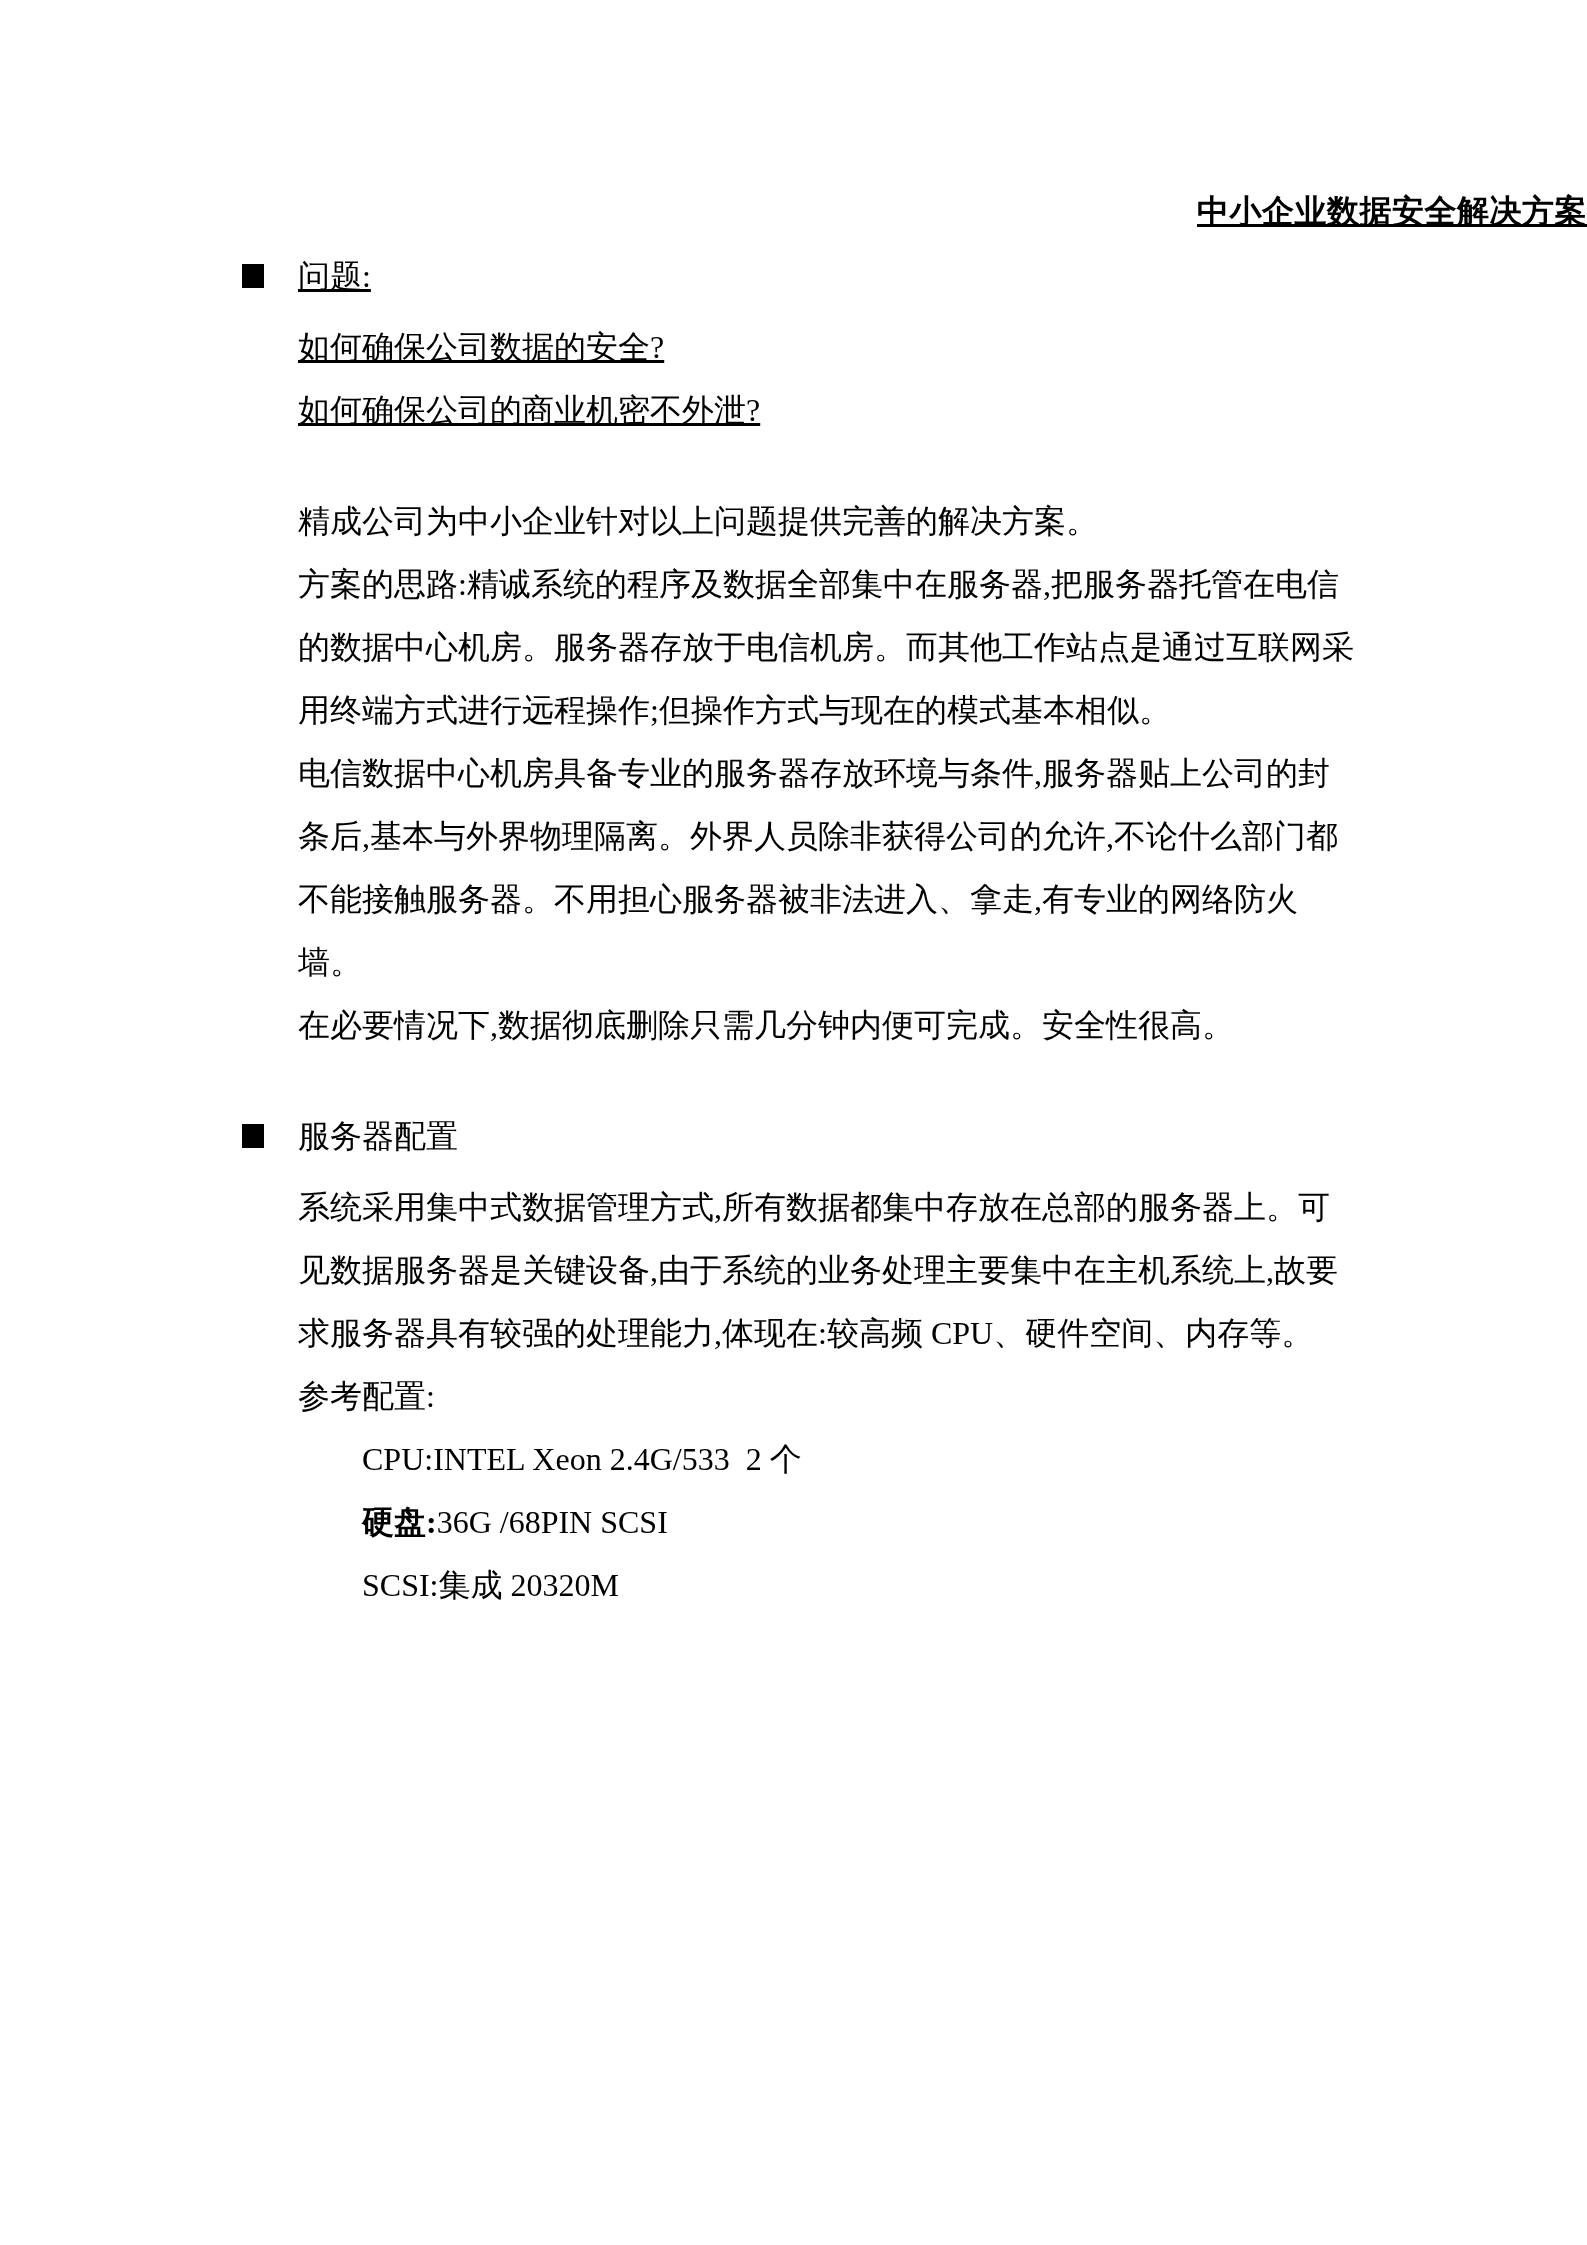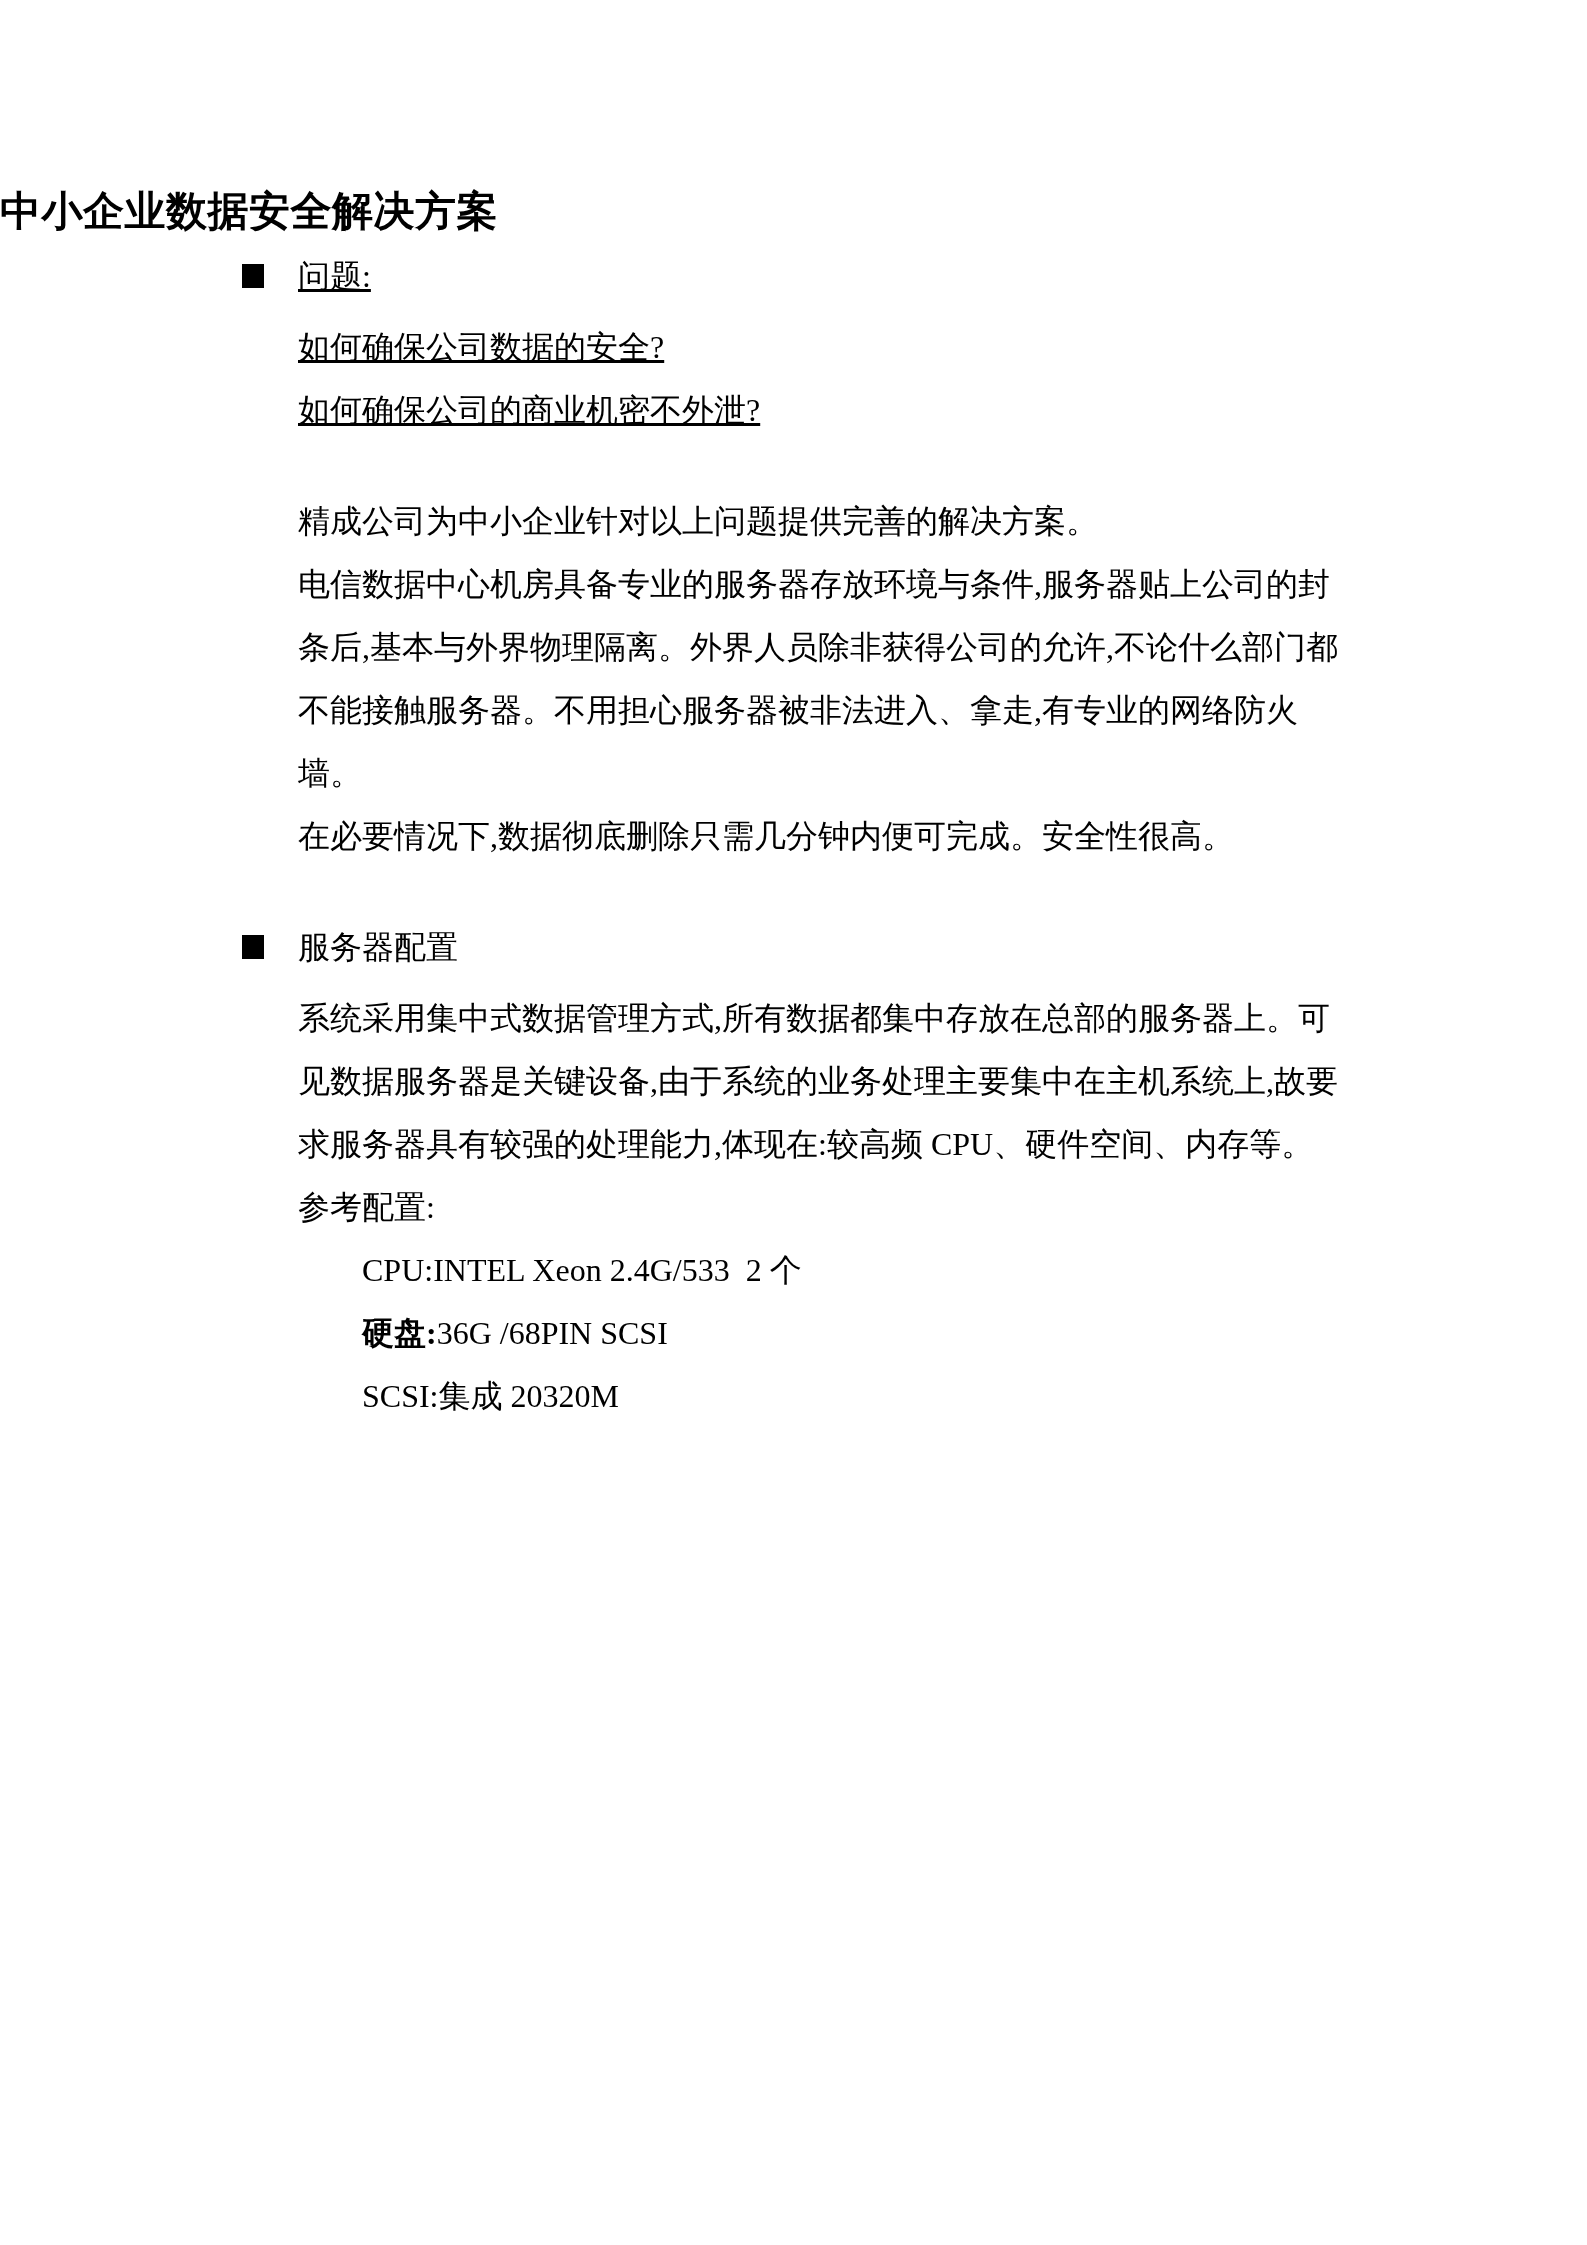--- a/index.html
+++ b/index.html
@@ -12,25 +12,26 @@
     font-family: "Liberation Serif", "DejaVu Serif", serif;
     font-size: 32px;
     line-height: 63px;
     padding-top: 180px;
     box-sizing: border-box;
     overflow: hidden;
   }
   .doc-title {
     margin: 0;
     width: 100%;
-    text-align: left;
-    font-size: 41px;
+    text-align: right;
+    font-size: 32px;
     font-weight: bold;
     line-height: 63px;
     letter-spacing: 0.5px;
+    text-decoration: underline;
   }
   .content {
     margin-left: 298px;
     width: 1056px;
   }
   .doc-section { margin-top: 48px; }
   .doc-section.first { margin-top: 2px; text-decoration: underline; }
   .section-heading {
     position: relative;
     line-height: 63px;
@@ -71,20 +72,21 @@
       <div class="section-heading">
         <span class="bullet"></span>
         <span class="heading-text">问题:</span>
       </div>
       <p class="para">如何确保公司数据的安全?</p>
       <p class="para">如何确保公司的商业机密不外泄?</p>
     </section>
 
     <section class="doc-section">
       <p class="para">精成公司为中小企业针对以上问题提供完善的解决方案。</p>
+      <p class="para">方案的思路:精诚系统的程序及数据全部集中在服务器,把服务器托管在电信的数据中心机房。服务器存放于电信机房。而其他工作站点是通过互联网采用终端方式进行远程操作;但操作方式与现在的模式基本相似。</p>
       <p class="para">电信数据中心机房具备专业的服务器存放环境与条件,服务器贴上公司的封条后,基本与外界物理隔离。外界人员除非获得公司的允许,不论什么部门都不能接触服务器。不用担心服务器被非法进入、拿走,有专业的网络防火墙。</p>
       <p class="para">在必要情况下,数据彻底删除只需几分钟内便可完成。安全性很高。</p>
     </section>
 
     <section class="doc-section">
       <div class="section-heading">
         <span class="bullet"></span>
         <span class="heading-text">服务器配置</span>
       </div>
       <p class="para">系统采用集中式数据管理方式,所有数据都集中存放在总部的服务器上。可见数据服务器是关键设备,由于系统的业务处理主要集中在主机系统上,故要求服务器具有较强的处理能力,体现在:较高频 CPU、硬件空间、内存等。</p>

